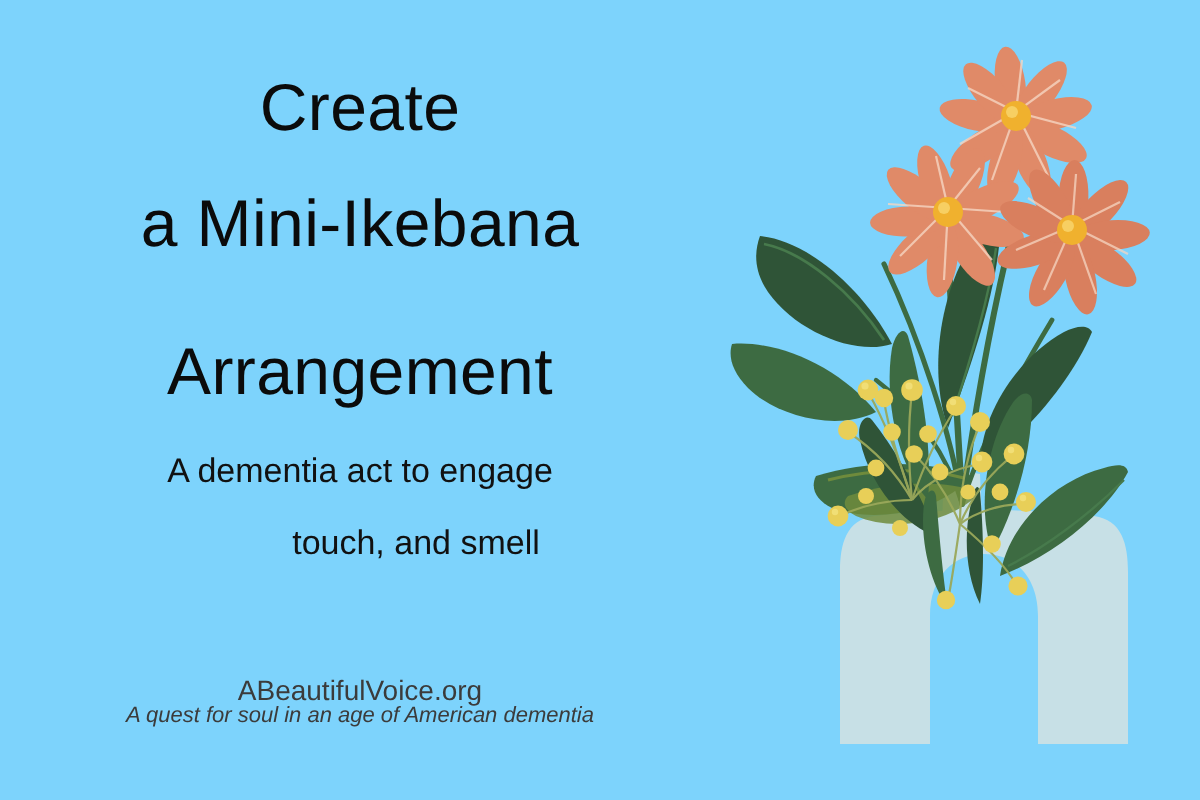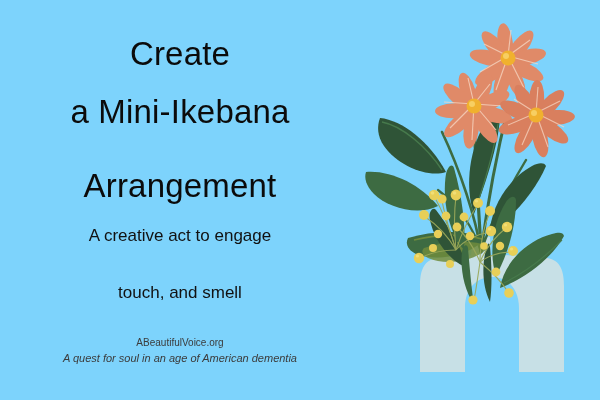--- a/index.html
+++ b/index.html
@@ -45,28 +45,28 @@
     width: 360px;
     text-align: center;
     color: #111111;
     font-size: 17px;
     font-weight: 400;
     line-height: 1;
     font-family: "Liberation Sans", sans-serif;
   }
   #sub-1 { top: 227px; }
   #sub-2 { top: 254px; }
-  #sub-3 { top: 284px; }
+  #sub-3 { top: 263px; padding-left: 28px; }
   #footer-site {
     position: absolute;
     top: 337px;
     width: 360px;
     text-align: center;
     color: #3b3b3b;
-    font-size: 10px;
+    font-size: 14px;
     font-family: "Liberation Sans", sans-serif;
   }
   #footer-tagline {
     position: absolute;
     top: 352px;
     width: 360px;
     text-align: center;
     color: #3b3b3b;
     font-size: 11px;
     font-style: italic;
@@ -85,21 +85,21 @@
 <body>
 
 <div id="card">
 
   <div id="text-column">
 
     <div class="title-line" id="title-1">Create</div>
     <div class="title-line" id="title-2">a Mini-Ikebana</div>
     <div class="title-line" id="title-3">Arrangement</div>
 
-    <div class="sub-line" id="sub-1">A creative act to engage</div>
+    <div class="sub-line" id="sub-1">A dementia act to engage</div>
     <div class="sub-line" id="sub-3">touch, and smell</div>
 
     <div id="footer-site">ABeautifulVoice.org</div>
     <div id="footer-tagline">A quest for soul in an age of American dementia</div>
   </div>
 
   <div id="artwork">
     <svg width="250" height="400" viewBox="0 0 250 400" xmlns="http://www.w3.org/2000/svg">
 
       <g>

